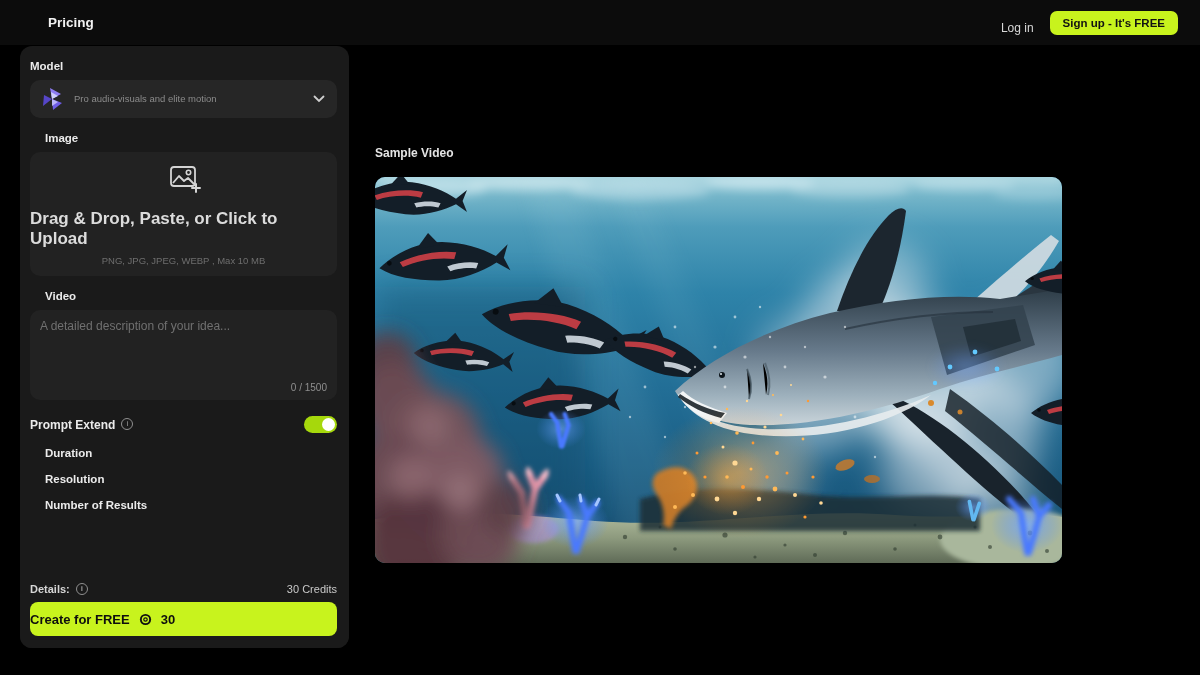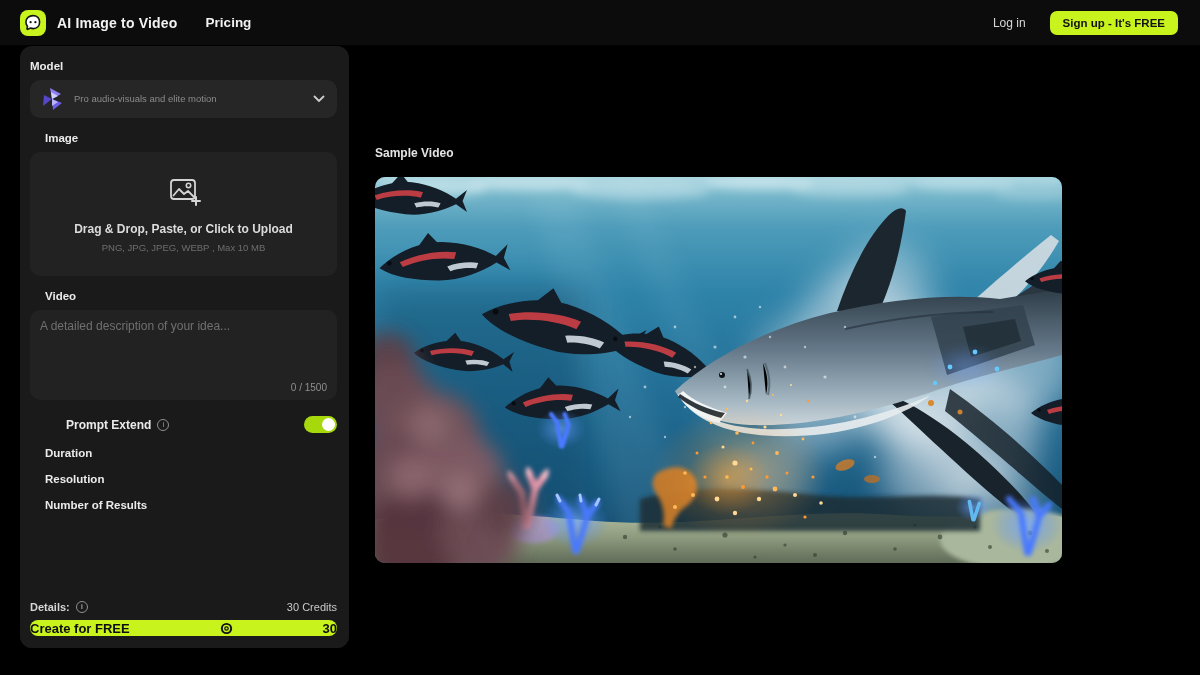--- a/index.html
+++ b/index.html
@@ -26,21 +26,21 @@
     padding:0 22px 0 20px;
   }
   .brand{ display:flex; align-items:center; gap:11px; }
   .logo{
     width:26px; height:26px; border-radius:8px;
     background:var(--accent);
     display:flex; align-items:center; justify-content:center;
   }
   .app-title{ font-size:14px; font-weight:700; letter-spacing:.2px; color:#f2f2f2; }
   .nav-link{ margin-left:28px; font-size:13.5px; font-weight:700; color:#f2f2f2; cursor:pointer; }
-  .nav-right{ margin-left:auto; display:flex; align-items:center; gap:24px; }
+  .nav-right{ margin-left:auto; display:flex; align-items:flex-end; gap:16px; }
   .login{ font-size:12px; color:#d8d8d8; cursor:pointer; }
   .signup{
     background:var(--accent); color:#121212;
     font-size:11.5px; font-weight:700;
     padding:6px 13px; border-radius:7px; cursor:pointer;
   }
 
   
   .sidebar{
     position:absolute; left:20px; top:46px; width:329px; height:602px;
@@ -58,38 +58,38 @@
   .model-desc{ font-size:9.5px; color:#8b8b8b; display:block; }
   .chev{ color:#cfcfcf; display:flex; }
 
   .label-row{ margin-top:14px;padding-left:15px; }
 
   .upload-box{
     margin-top:8px; height:124px; background:#222222; border-radius:10px;
     display:flex; flex-direction:column; align-items:center; justify-content:center;
     gap:6px; cursor:pointer;
   }
-  .upload-title{ font-size:12px; font-weight:600; color:#dcdcdc; margin-top:8px; }
+  .upload-title{ font-size:17px; font-weight:600; color:#dcdcdc; margin-top:8px; }
   .upload-hint{ font-size:9.5px; color:#6e6e6e; }
 
   .prompt-box{
     margin-top:8px; height:90px; background:#222222; border-radius:10px;
     position:relative; padding:9px 10px;
   }
   .prompt-input{
     width:100%; height:58px; background:transparent; border:none; outline:none;
     resize:none; color:#d8d8d8; font-size:12px; font-family:"Liberation Sans", sans-serif;
   }
   .prompt-input::placeholder{ color:#707070; }
   .char-count{ position:absolute; right:10px; bottom:7px; font-size:10px; color:#8f8f8f; }
 
   .toggle-row{
     margin-top:16px; display:flex; align-items:center; justify-content:space-between;
   }
-  .toggle-label-wrap{ display:flex; align-items:center; gap:6px;margin-left:36px; }
+  .toggle-label-wrap{ display:flex; gap:6px; }
   .toggle-label{ font-size:12px; font-weight:700; color:#ebebeb; }
   .info-icon{
     width:12px; height:12px; border:1px solid #8f8f8f; border-radius:50%;
     display:inline-flex; align-items:center; justify-content:center;
     color:#9a9a9a; font-size:8px; line-height:1; cursor:pointer;
   }
   .info-icon::after{ content:"i"; }
   .toggle{
     width:33px; height:17px; border-radius:10px; background:#a6d80c;
     position:relative; cursor:pointer;
@@ -111,53 +111,43 @@
 
   .sidebar-footer{
     position:absolute; left:0; right:0; bottom:0;
     background:var(--panel);
     padding:8px 12px 12px 10px;
   }
   .details-row{ display:flex; align-items:center; justify-content:space-between; }
   .details-left{ display:flex; align-items:flex-start; gap:6px; font-size:11px; font-weight:700; color:#d6d6d6; }
   .credits{ font-size:11px; color:#c9c9c9; }
   .create-btn{
-    margin-top:7px; height:16px; width:100%; border:none; border-radius:8px;
+    margin-top:7px; height:34px; width:100%; border:none; border-radius:8px;
     background:var(--accent); color:#0e0e0e;
     font-family:"Liberation Sans", sans-serif;
     font-size:13px; font-weight:800;
-    display:flex; align-items:center; justify-content:space-between; gap:9px; cursor:pointer;
+    display:flex; align-items:center; justify-content:flex-start; gap:9px; cursor:pointer;
   }
   .coin{ display:flex; align-items:center; }
 
   
   .sample-label{
     position:absolute; left:375px; top:146px;
     font-size:12px; font-weight:600; color:#e4e4e4;
   }
   .video{
     position:absolute; left:375px; top:177px; width:687px; height:386px;
     border-radius:10px; overflow:hidden; cursor:pointer; background:#14496a;
   }
   .video svg{ width:100%; height:100%; display:block; }
 </style>
 </head>
 <body>
 
 <div class="navbar">
-  <div class="brand">
-    <div class="logo">
-      <svg width="20" height="20" viewBox="0 0 20 20">
-        <path d="M10 2.6c4 0 6.6 2.7 6.6 6.4 0 3.8-2.6 6.6-6.4 6.6-1 0-2-.2-2.8-.5l-2.6 1.2c-.5.2-.9-.2-.8-.7l.5-2.4C3.4 12 2.9 10.6 2.9 9 3 5.3 6 2.6 10 2.6z" fill="#fff" stroke="#161616" stroke-width="1.6"></path>
-        <circle cx="7.6" cy="9.2" r="1.15" fill="#161616"></circle>
-        <circle cx="12.4" cy="9.2" r="1.15" fill="#161616"></circle>
-      </svg>
-    </div>
-    <span class="app-title">AI Image to Video</span>
-  </div>
   <span class="nav-link">Pricing</span>
   <div class="nav-right">
     <span class="login">Log in</span>
     <span class="signup">Sign up - It's FREE</span>
   </div>
 </div>
 
 <div class="sidebar">
 
   <div class="sec-label">Model</div>

